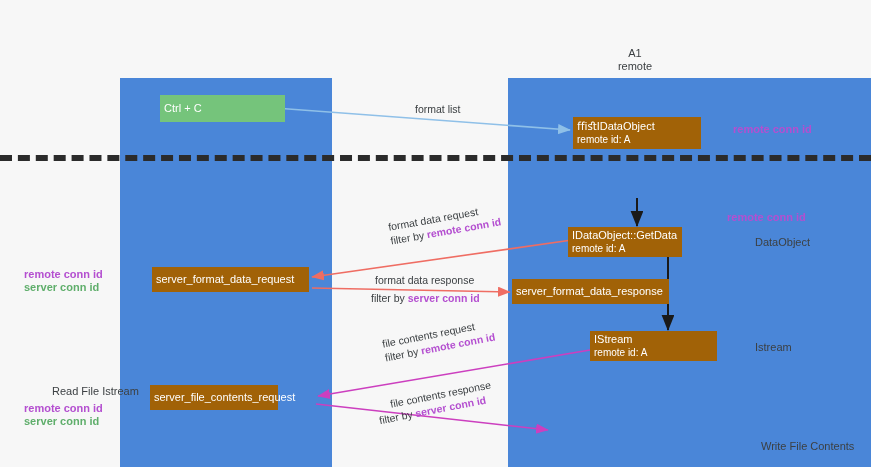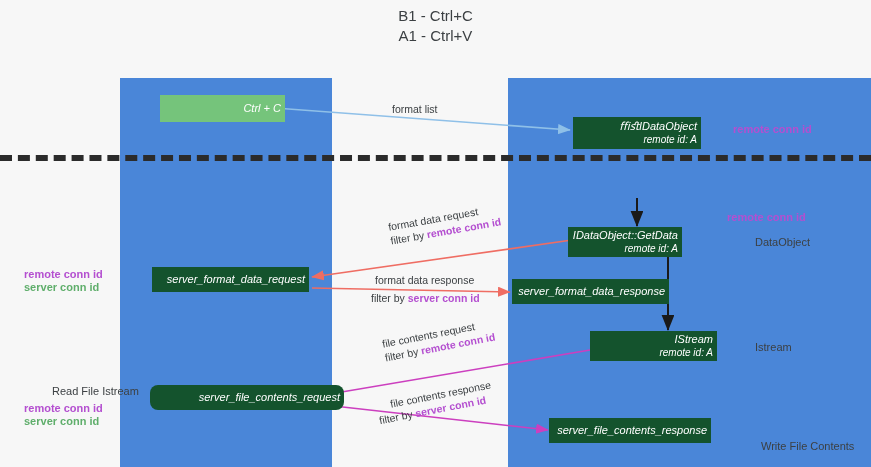--- a/index.html
+++ b/index.html
@@ -35,31 +35,30 @@
     font-size: 11px; color: #3c4043;
     line-height: 13px;
     white-space: pre;
   }
   .head-b1 { left: 156px; top: 47px; width: 120px; }
   .head-a1 { left: 575px; top: 47px; width: 120px; }
 
   .box {
     position: absolute;
     display: flex; flex-direction: column;
-    align-items: flex-end; justify-content: center;
+    align-items: flex-start; justify-content: center;
     color: #ffffff;
     font-size: 11px;
     line-height: 13px;
     text-align: center;
     box-sizing: border-box;
     padding: 9px 4px;
-    font-style: italic;
   }
   .box.green { background: #75c47b; }
-  .box.orange { background: #14532d; }
+  .box.orange { background: #a16207; }
   .box .sub { font-size: 10px; }
 
   .sidelabel {
     position: absolute;
     font-size: 11px;
     line-height: 13px;
     white-space: pre;
   }
   .purple { color: #b44fd0; font-weight: bold; }
   .green-t { color: #5fae6b; font-weight: bold; }
@@ -90,23 +89,23 @@
   }
 </style>
 </head>
 <body>
 
 <div id="stage">
 
   <div class="lane lane-b1"></div>
   <div class="lane lane-a1"></div>
 
-  <div class="title" style="white-space: pre;">B1 - Ctrl+C
-A1 - Ctrl+V</div>
-
+
+  <div class="col-head head-a1" style="white-space: pre;">A1
+remote</div>
 
   <svg class="arrows">
     <defs>
       <marker id="ah-blue" markerWidth="9" markerHeight="9" refX="7.5" refY="3.2" orient="auto">
         <path d="M0,0 L8,3.2 L0,6.4 z" fill="#8fc0e8"></path>
       </marker>
       <marker id="ah-black" markerWidth="9" markerHeight="9" refX="7.5" refY="3.2" orient="auto">
         <path d="M0,0 L8,3.2 L0,6.4 z" fill="#1a1a1a"></path>
       </marker>
       <marker id="ah-red" markerWidth="9" markerHeight="9" refX="7.5" refY="3.2" orient="auto">
@@ -155,29 +154,26 @@
 
   <div class="box orange" style="left:512px; top:279px; width:157px; height:25px;">
     <span>server_format_data_response</span>
   </div>
 
   <div class="box orange" style="left:590px; top:331px; width:127px; height:30px;">
     <span>IStream</span>
     <span class="sub">remote id: A</span>
   </div>
 
-  <div class="box orange" style="left:150px; top:385px; width:194px; height:25px;border-radius:8px;">
+  <div class="box orange" style="left:150px; top:385px; width:128px; height:25px;">
     <span>server_file_contents_request</span>
   </div>
 
-  <div class="box orange" style="left:549px; top:418px; width:162px; height:25px;">
-    <span>server_file_contents_response</span>
-  </div>
-
-  <div class="edgelabel" style="left:392px; top:102px;">
+
+  <div class="edgelabel" style="left:415px; top:102px;">
     <span>format list</span>
   </div>
 
   <div class="edgelabel rot-a" style="left:387px; top:220px;">
     <div><span>format data request</span></div>
     <div>
       <span>filter by </span><span class="k purple">remote conn id</span>
     </div>
   </div>
 

